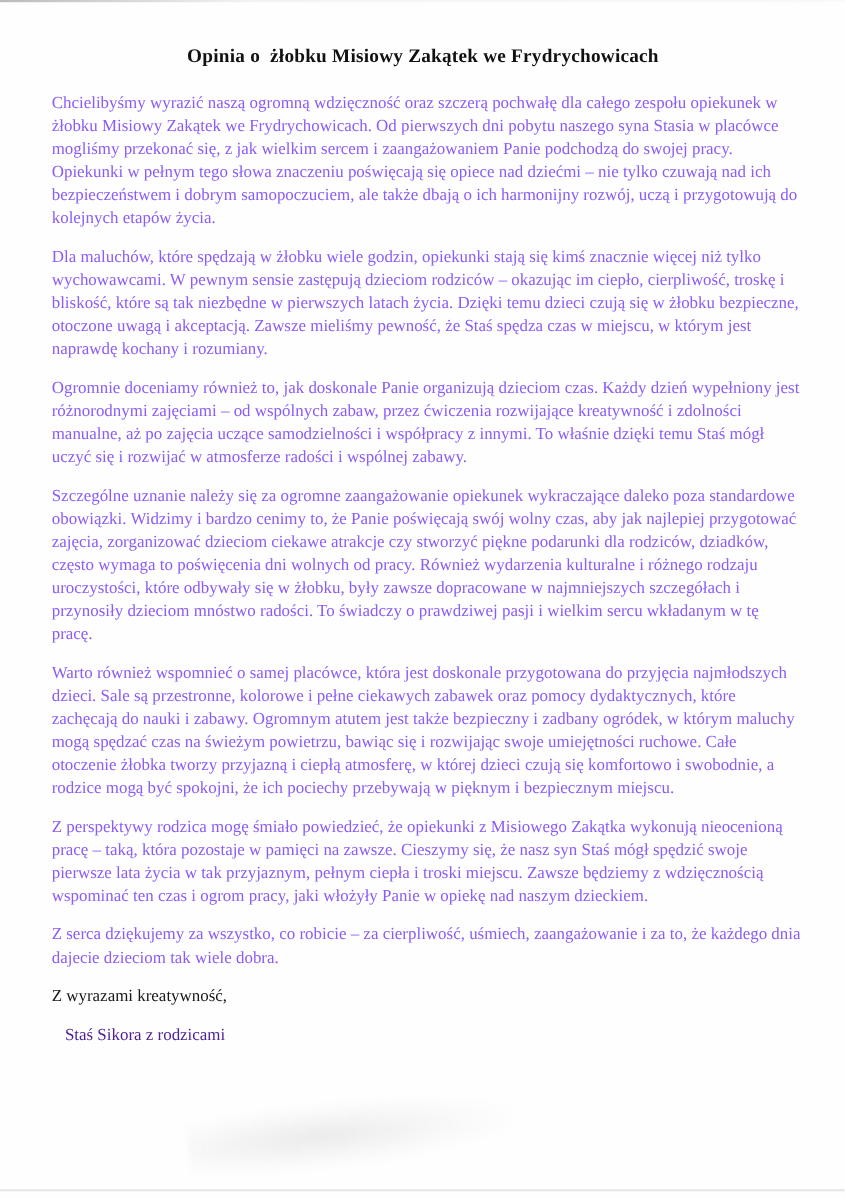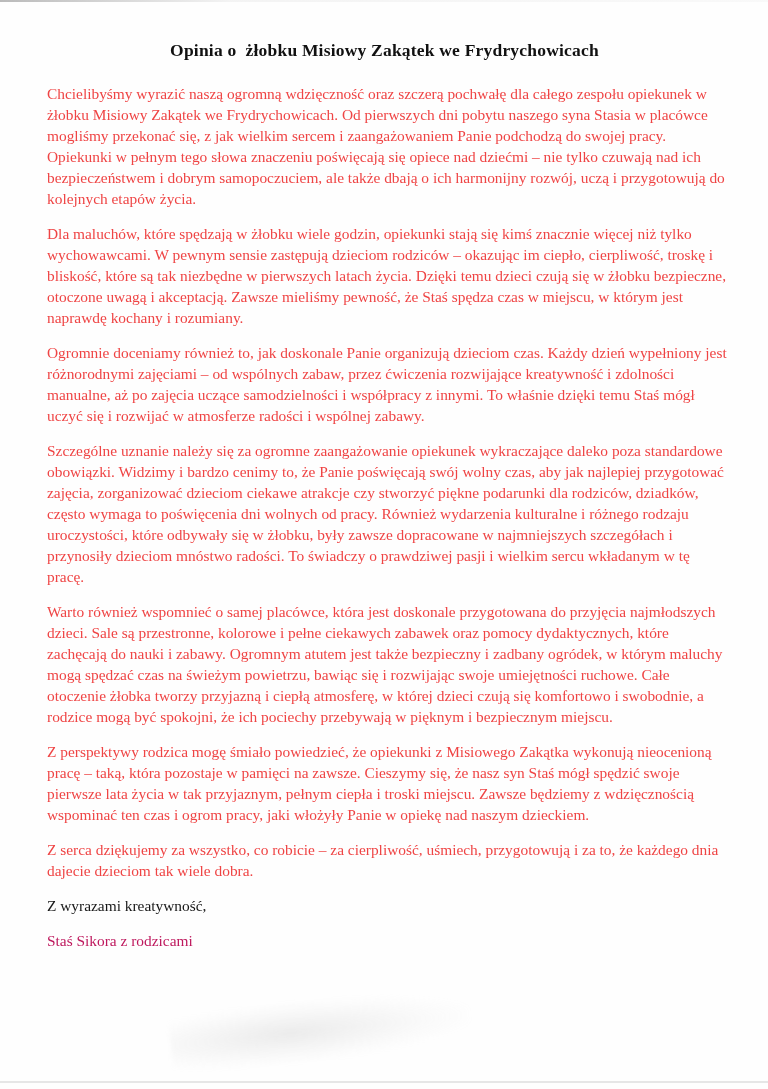--- a/index.html
+++ b/index.html
@@ -46,49 +46,49 @@
     margin: 0 8px 22px 0;
     letter-spacing: 0.2px;
     color: #111111;
     white-space: pre-wrap;
   }
   p.doc-par {
     font-size: 15.4px;
     line-height: 21px;
     margin: 0 0 14px 0;
     text-align: left;
-    color: #ef4444;
+    color: #8b5cf6;
   }
   p.doc-closing {
     font-size: 15.4px;
     line-height: 21px;
     margin: 6px 0 14px 0;
     color: #171717;
   }
   p.doc-signature {
     font-size: 15.4px;
     line-height: 21px;
-    margin: 6px 0 0 0;
-    color: #be185d;
+    margin: 6px 0 0 12px;
+    color: #4c1d95;
   }
 </style>
 </head>
 <body>
 
 <div class="page">
   <div class="edge-top"></div>
 
   <h1 class="doc-title">Opinia o  żłobku Misiowy Zakątek we Frydrychowicach</h1>
 
   <p class="doc-par">Chcielibyśmy wyrazić naszą ogromną wdzięczność oraz szczerą pochwałę dla całego zespołu opiekunek w żłobku Misiowy Zakątek we Frydrychowicach. Od pierwszych dni pobytu naszego syna Stasia w placówce mogliśmy przekonać się, z jak wielkim sercem i zaangażowaniem Panie podchodzą do swojej pracy. Opiekunki w pełnym tego słowa znaczeniu poświęcają się opiece nad dziećmi – nie tylko czuwają nad ich bezpieczeństwem i dobrym samopoczuciem, ale także dbają o ich harmonijny rozwój, uczą i przygotowują do kolejnych etapów życia.</p>
   <p class="doc-par">Dla maluchów, które spędzają w żłobku wiele godzin, opiekunki stają się kimś znacznie więcej niż tylko wychowawcami. W pewnym sensie zastępują dzieciom rodziców – okazując im ciepło, cierpliwość, troskę i bliskość, które są tak niezbędne w pierwszych latach życia. Dzięki temu dzieci czują się w żłobku bezpieczne, otoczone uwagą i akceptacją. Zawsze mieliśmy pewność, że Staś spędza czas w miejscu, w którym jest naprawdę kochany i rozumiany.</p>
   <p class="doc-par">Ogromnie doceniamy również to, jak doskonale Panie organizują dzieciom czas. Każdy dzień wypełniony jest różnorodnymi zajęciami – od wspólnych zabaw, przez ćwiczenia rozwijające kreatywność i zdolności manualne, aż po zajęcia uczące samodzielności i współpracy z innymi. To właśnie dzięki temu Staś mógł uczyć się i rozwijać w atmosferze radości i wspólnej zabawy.</p>
   <p class="doc-par">Szczególne uznanie należy się za ogromne zaangażowanie opiekunek wykraczające daleko poza standardowe obowiązki. Widzimy i bardzo cenimy to, że Panie poświęcają swój wolny czas, aby jak najlepiej przygotować zajęcia, zorganizować dzieciom ciekawe atrakcje czy stworzyć piękne podarunki dla rodziców, dziadków,  często wymaga to poświęcenia dni wolnych od pracy. Również wydarzenia kulturalne i różnego rodzaju uroczystości, które odbywały się w żłobku, były zawsze dopracowane w najmniejszych szczegółach i przynosiły dzieciom mnóstwo radości. To świadczy o prawdziwej pasji i wielkim sercu wkładanym w tę pracę.</p>
   <p class="doc-par">Warto również wspomnieć o samej placówce, która jest doskonale przygotowana do przyjęcia najmłodszych dzieci. Sale są przestronne, kolorowe i pełne ciekawych zabawek oraz pomocy dydaktycznych, które zachęcają do nauki i zabawy. Ogromnym atutem jest także bezpieczny i zadbany ogródek, w którym maluchy mogą spędzać czas na świeżym powietrzu, bawiąc się i rozwijając swoje umiejętności ruchowe. Całe otoczenie żłobka tworzy przyjazną i ciepłą atmosferę, w której dzieci czują się komfortowo i swobodnie, a rodzice mogą być spokojni, że ich pociechy przebywają w pięknym i bezpiecznym miejscu.</p>
   <p class="doc-par">Z perspektywy rodzica mogę śmiało powiedzieć, że opiekunki z Misiowego Zakątka wykonują nieocenioną pracę – taką, która pozostaje w pamięci na zawsze. Cieszymy się, że nasz syn Staś mógł spędzić swoje pierwsze lata życia w tak przyjaznym, pełnym ciepła i troski miejscu. Zawsze będziemy z wdzięcznością wspominać ten czas i ogrom pracy, jaki włożyły Panie w opiekę nad naszym dzieckiem.</p>
-  <p class="doc-par">Z serca dziękujemy za wszystko, co robicie – za cierpliwość, uśmiech, przygotowują i za to, że każdego dnia dajecie dzieciom tak wiele dobra.</p>
+  <p class="doc-par">Z serca dziękujemy za wszystko, co robicie – za cierpliwość, uśmiech, zaangażowanie i za to, że każdego dnia dajecie dzieciom tak wiele dobra.</p>
 
   <p class="doc-closing">Z wyrazami kreatywność,</p>
   <p class="doc-signature">Staś Sikora z rodzicami</p>
 
   <div class="smudge"></div>
   <div class="edge-bottom"></div>
 </div>
 
 </body></html>

